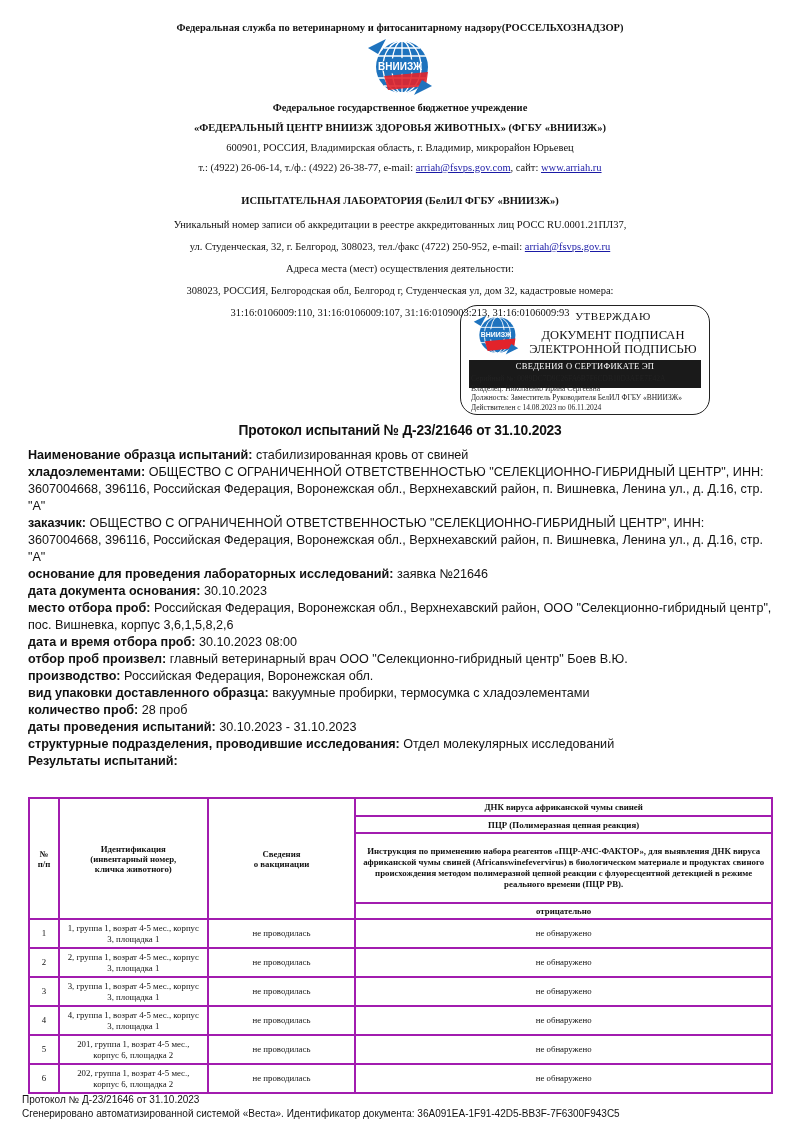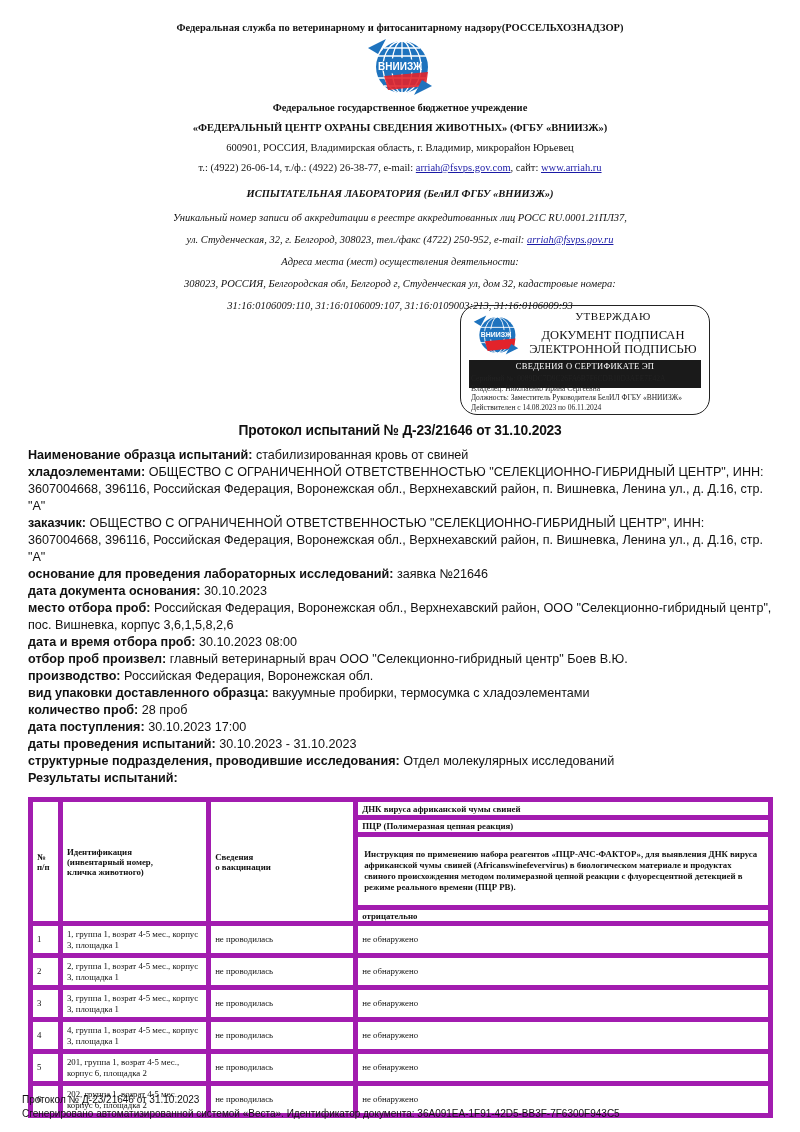--- a/index.html
+++ b/index.html
@@ -15,21 +15,21 @@
   .stamp .slogo { position: absolute; left: 10px; top: 6px; width: 50px; height: 46px; }
   .stamp .st1 { position: absolute; left: 60px; right: 4px; top: 4px; text-align: center; font-size: 11px; letter-spacing: 0.5px; }
   .stamp .st2 { position: absolute; left: 60px; right: 4px; top: 22px; text-align: center; font-size: 12.5px; line-height: 14px; }
   .stamp .bar { position: absolute; left: 8px; right: 8px; top: 54px; height: 28px; background: #1a1a1a; color: #fff; font-size: 8.5px; text-align: center; line-height: 12px; letter-spacing: 0.3px; }
   .stamp .det { position: absolute; left: 10px; right: 4px; top: 68px; font-size: 7.5px; line-height: 9.5px; color: #222; }
   .title { top: 421px; font-size: 15px; font-weight: bold; font-family: "Liberation Sans", sans-serif; letter-spacing: -0.2px; transform: scaleX(0.92); }
   .fields { left: 28px; top: 447px; width: 750px; font-family: "Liberation Sans", sans-serif; font-size: 12.6px; line-height: 17px; transform-origin: left top; }
   .fields .f { margin: 0; }
   .fields .k { font-weight: bold; }
   table.res { position: absolute; left: 28px; top: 797px; width: 745px; border-collapse: collapse; font-family: "Liberation Serif", serif; font-size: 8.8px; }
-  table.res td { border: 5px solid #a21caf; text-align: left; vertical-align: middle; padding: 0 4px; margin-top: 25px; }
+  table.res td { border: 2px solid #a21caf; text-align: center; vertical-align: middle; padding: 0 4px; margin-top: 25px; }
   table.res .hb { font-weight: bold; }
   table.res tr.data td { height: 27px; line-height: 11px; }
   .footer { left: 22px; top: 1093px; font-family: "Liberation Sans", sans-serif; font-size: 10px; line-height: 14px; color: #111; }
 </style>
 </head>
 <body>
 
 <div class="abs center hdr1">Федеральная служба по ветеринарному и фитосанитарному надзору(РОССЕЛЬХОЗНАДЗОР)</div>
 
 <svg class="abs logo" viewBox="0 0 72 62">
@@ -45,26 +45,26 @@
   </g>
   <path d="M20 40 L64 36 L62 50 L24 54 Z" fill="#e2232a" opacity="0.9"></path>
   <path d="M4 12 L22 3 L14 18 Z" fill="#1e73be"></path>
   <path d="M68 50 L50 59 L58 44 Z" fill="#1e73be"></path>
   <ellipse cx="36" cy="30" rx="20" ry="8" fill="#1e73be"></ellipse>
   <text x="36" y="34" font-size="10" font-weight="bold" fill="#ffffff" text-anchor="middle" font-family="Liberation Sans, sans-serif">ВНИИЗЖ</text>
 </svg>
 
 <div class="abs center org" style="top:98px;">
   <div><b>Федеральное государственное бюджетное учреждение</b></div>
-  <div><b>«ФЕДЕРАЛЬНЫЙ ЦЕНТР ОХРАНЫ СВЕДЕНИЯ ЖИВОТНЫХ» (ФГБУ «ВНИИЗЖ»)</b></div>
+  <div><b>«ФЕДЕРАЛЬНЫЙ ЦЕНТР ВНИИЗЖ ЗДОРОВЬЯ ЖИВОТНЫХ» (ФГБУ «ВНИИЗЖ»)</b></div>
   <div>600901, РОССИЯ, Владимирская область, г. Владимир, микрорайон Юрьевец</div>
   <div><span>т.: (4922) 26-06-14, т./ф.: (4922) 26-38-77, e-mail: </span><a class="lnk">arriah@fsvps.gov.com</a><span>, сайт: </span><a class="lnk">www.arriah.ru</a></div>
 </div>
 
-<div class="abs center org" style="top:184px;font-style:italic;">
+<div class="abs center org" style="top:191px;">
   <div><b>ИСПЫТАТЕЛЬНАЯ ЛАБОРАТОРИЯ (БелИЛ ФГБУ «ВНИИЗЖ»)</b></div>
   <div style="margin-top:4px;">Уникальный номер записи об аккредитации в реестре аккредитованных лиц РОСС RU.0001.21ПЛ37,</div>
   <div style="margin-top:2px;"><span>ул. Студенческая, 32, г. Белгород, 308023, тел./факс (4722) 250-952, e-mail: </span><a class="lnk">arriah@fsvps.gov.ru</a></div>
   <div style="margin-top:2px;">Адреса места (мест) осуществления деятельности:</div>
   <div style="margin-top:2px;">308023, РОССИЯ, Белгородская обл, Белгород г, Студенческая ул, дом 32, кадастровые номера:</div>
   <div style="margin-top:2px;">31:16:0106009:110, 31:16:0106009:107, 31:16:0109003:213, 31:16:0106009:93</div>
 </div>
 
 <div class="abs stamp">
   <svg class="slogo" viewBox="0 0 72 62">
@@ -102,21 +102,20 @@
   <p class="f"><span class="k">хладоэлементами:</span><span> ОБЩЕСТВО С ОГРАНИЧЕННОЙ ОТВЕТСТВЕННОСТЬЮ "СЕЛЕКЦИОННО-ГИБРИДНЫЙ ЦЕНТР", ИНН: 3607004668, 396116, Российская Федерация, Воронежская обл., Верхнехавский район, п. Вишневка, Ленина ул., д. Д.16, стр. "А"</span></p>
   <p class="f"><span class="k">заказчик:</span><span> ОБЩЕСТВО С ОГРАНИЧЕННОЙ ОТВЕТСТВЕННОСТЬЮ "СЕЛЕКЦИОННО-ГИБРИДНЫЙ ЦЕНТР", ИНН: 3607004668, 396116, Российская Федерация, Воронежская обл., Верхнехавский район, п. Вишневка, Ленина ул., д. Д.16, стр. "А"</span></p>
   <p class="f"><span class="k">основание для проведения лабораторных исследований:</span><span> заявка №21646</span></p>
   <p class="f"><span class="k">дата документа основания:</span><span> 30.10.2023</span></p>
   <p class="f"><span class="k">место отбора проб:</span><span> Российская Федерация, Воронежская обл., Верхнехавский район, ООО "Селекционно-гибридный центр", пос. Вишневка, корпус 3,6,1,5,8,2,6</span></p>
   <p class="f"><span class="k">дата и время отбора проб:</span><span> 30.10.2023 08:00</span></p>
   <p class="f"><span class="k">отбор проб произвел:</span><span> главный ветеринарный врач ООО "Селекционно-гибридный центр" Боев В.Ю.</span></p>
   <p class="f"><span class="k">производство:</span><span> Российская Федерация, Воронежская обл.</span></p>
   <p class="f"><span class="k">вид упаковки доставленного образца:</span><span> вакуумные пробирки, термосумка с хладоэлементами</span></p>
   <p class="f"><span class="k">количество проб:</span><span> 28 проб</span></p>
-  <p class="f"><span class="k">дата поступления:</span><span> 30.10.2023 17:00</span></p>
   <p class="f"><span class="k">даты проведения испытаний:</span><span> 30.10.2023 - 31.10.2023</span></p>
   <p class="f"><span class="k">структурные подразделения, проводившие исследования:</span><span> Отдел молекулярных исследований</span></p>
   <p class="f"><span class="k">Результаты испытаний:</span></p>
 </div>
 
 <table class="res">
   <colgroup>
     <col style="width:30px">
     <col style="width:149px">
     <col style="width:148px">

